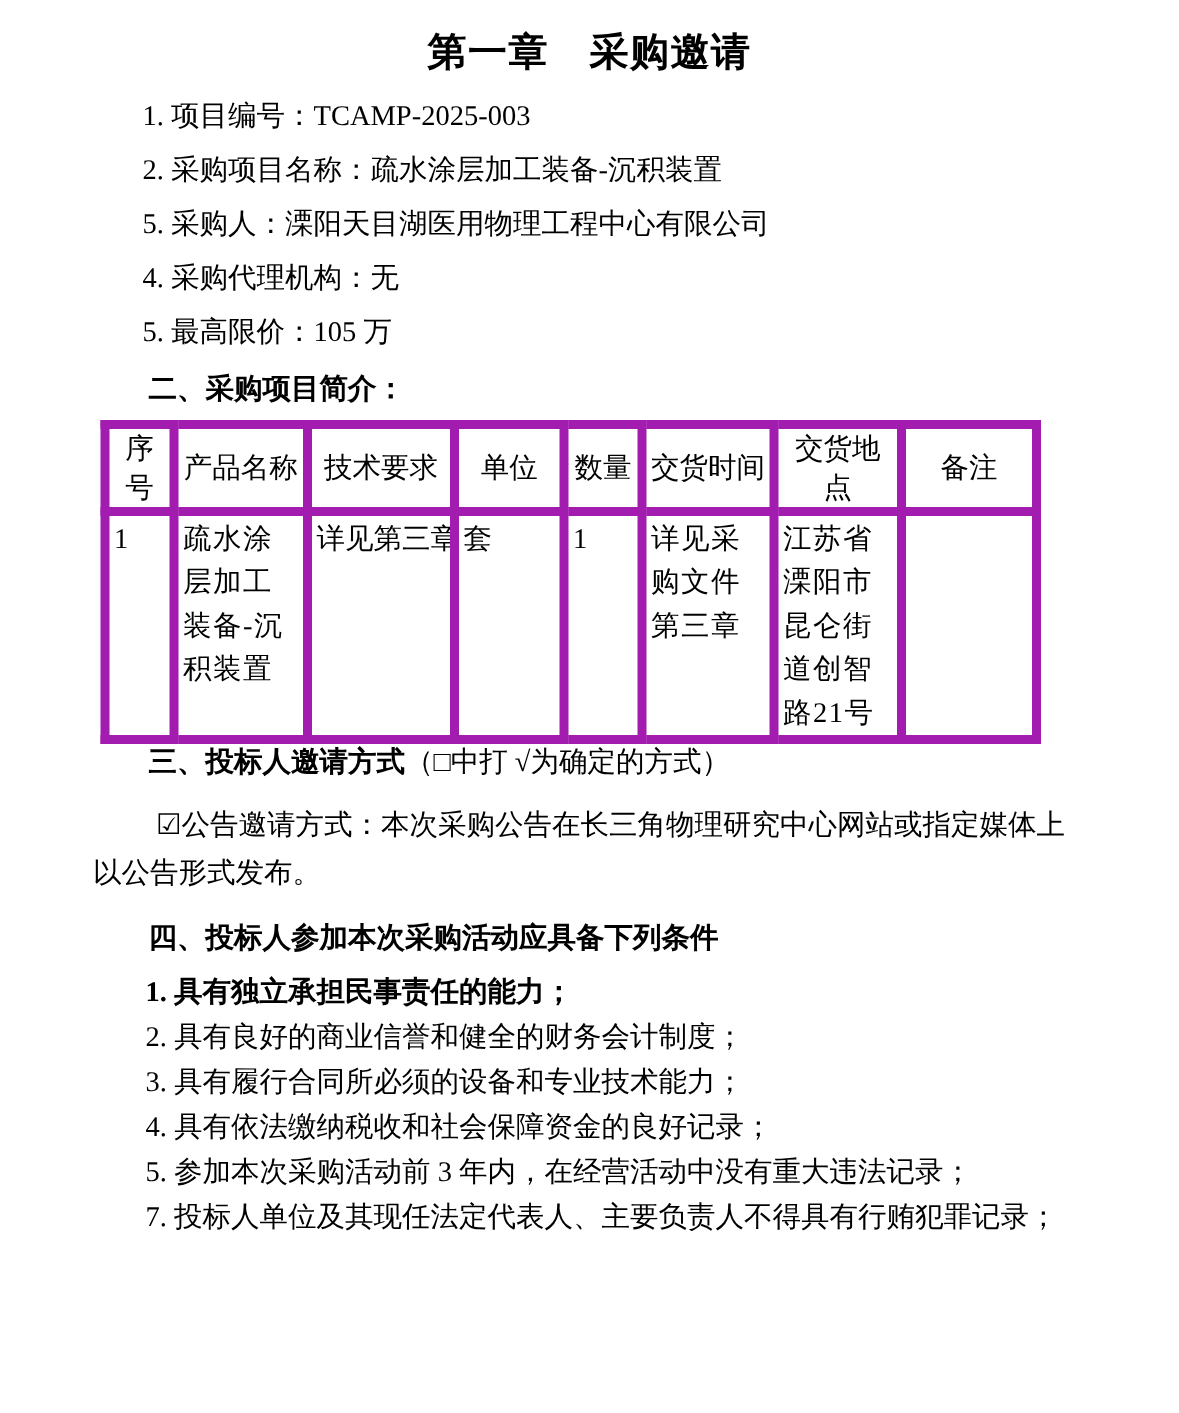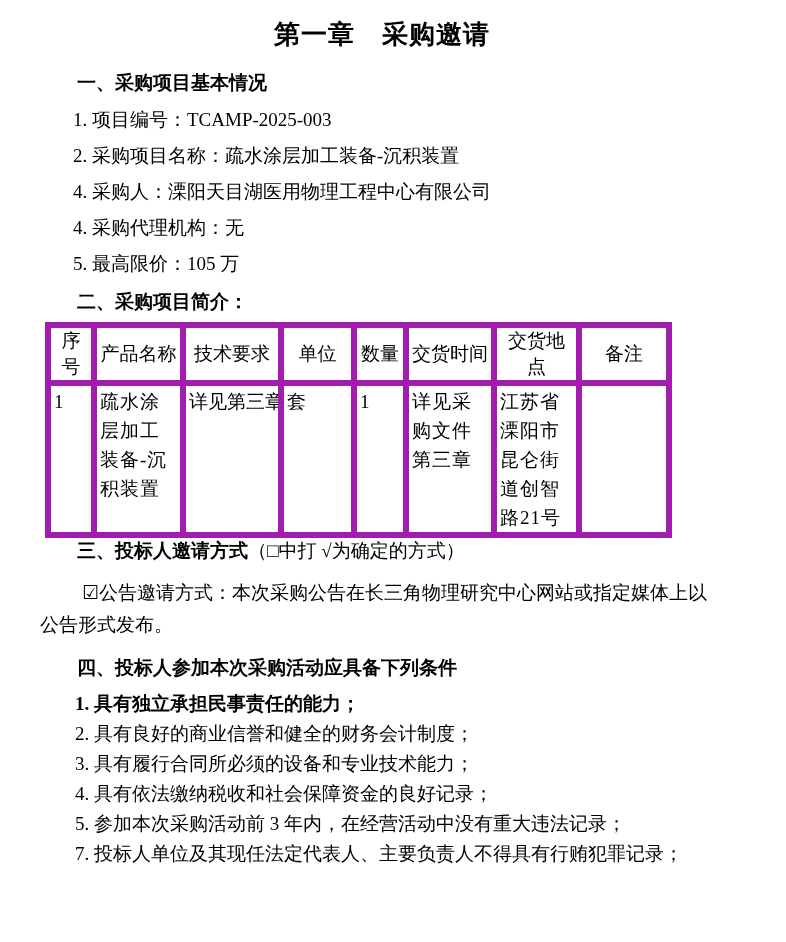--- a/index.html
+++ b/index.html
@@ -9,21 +9,21 @@
     color: #000000;
     font-family: "Liberation Serif", "DejaVu Serif", serif;
   }
   .page {
     position: relative;
     width: 786px;
     height: 942px;
     background: #ffffff;
     overflow: hidden;
     box-sizing: border-box;
-    padding: 16px 62px 0 40px;
+    padding: 16px 62px 0 62px;
   }
   .title {
     font-size: 26px;
     font-weight: bold;
     text-align: center;
     line-height: 34px;
     margin: 2px 0 0 0;
     letter-spacing: 1px;
   }
   .h-sec {
@@ -92,24 +92,23 @@
   .s4-first { margin-top: 12px; font-weight: bold; }
   .cb { font-family: "DejaVu Sans", sans-serif; }
 </style>
 </head>
 <body>
 
 <div class="page">
 
   <h1 class="title">第一章　采购邀请</h1>
 
-  <h2 class="h-sec h1-sec">一、采购项目基本情况</h2>
   <div class="s1-item">1. 项目编号：TCAMP-2025-003</div>
   <div class="s1-item">2. 采购项目名称：疏水涂层加工装备-沉积装置</div>
-  <div class="s1-item">4. 采购人：溧阳天目湖医用物理工程中心有限公司</div>
+  <div class="s1-item">5. 采购人：溧阳天目湖医用物理工程中心有限公司</div>
   <div class="s1-item">4. 采购代理机构：无</div>
   <div class="s1-item">5. 最高限价：105 万</div>
 
   <h2 class="h-sec h2-sec">二、采购项目简介：</h2>
 
   <table class="ptable">
     <colgroup>
       <col style="width:46px">
         <col style="width:89px">
         <col style="width:98px">

